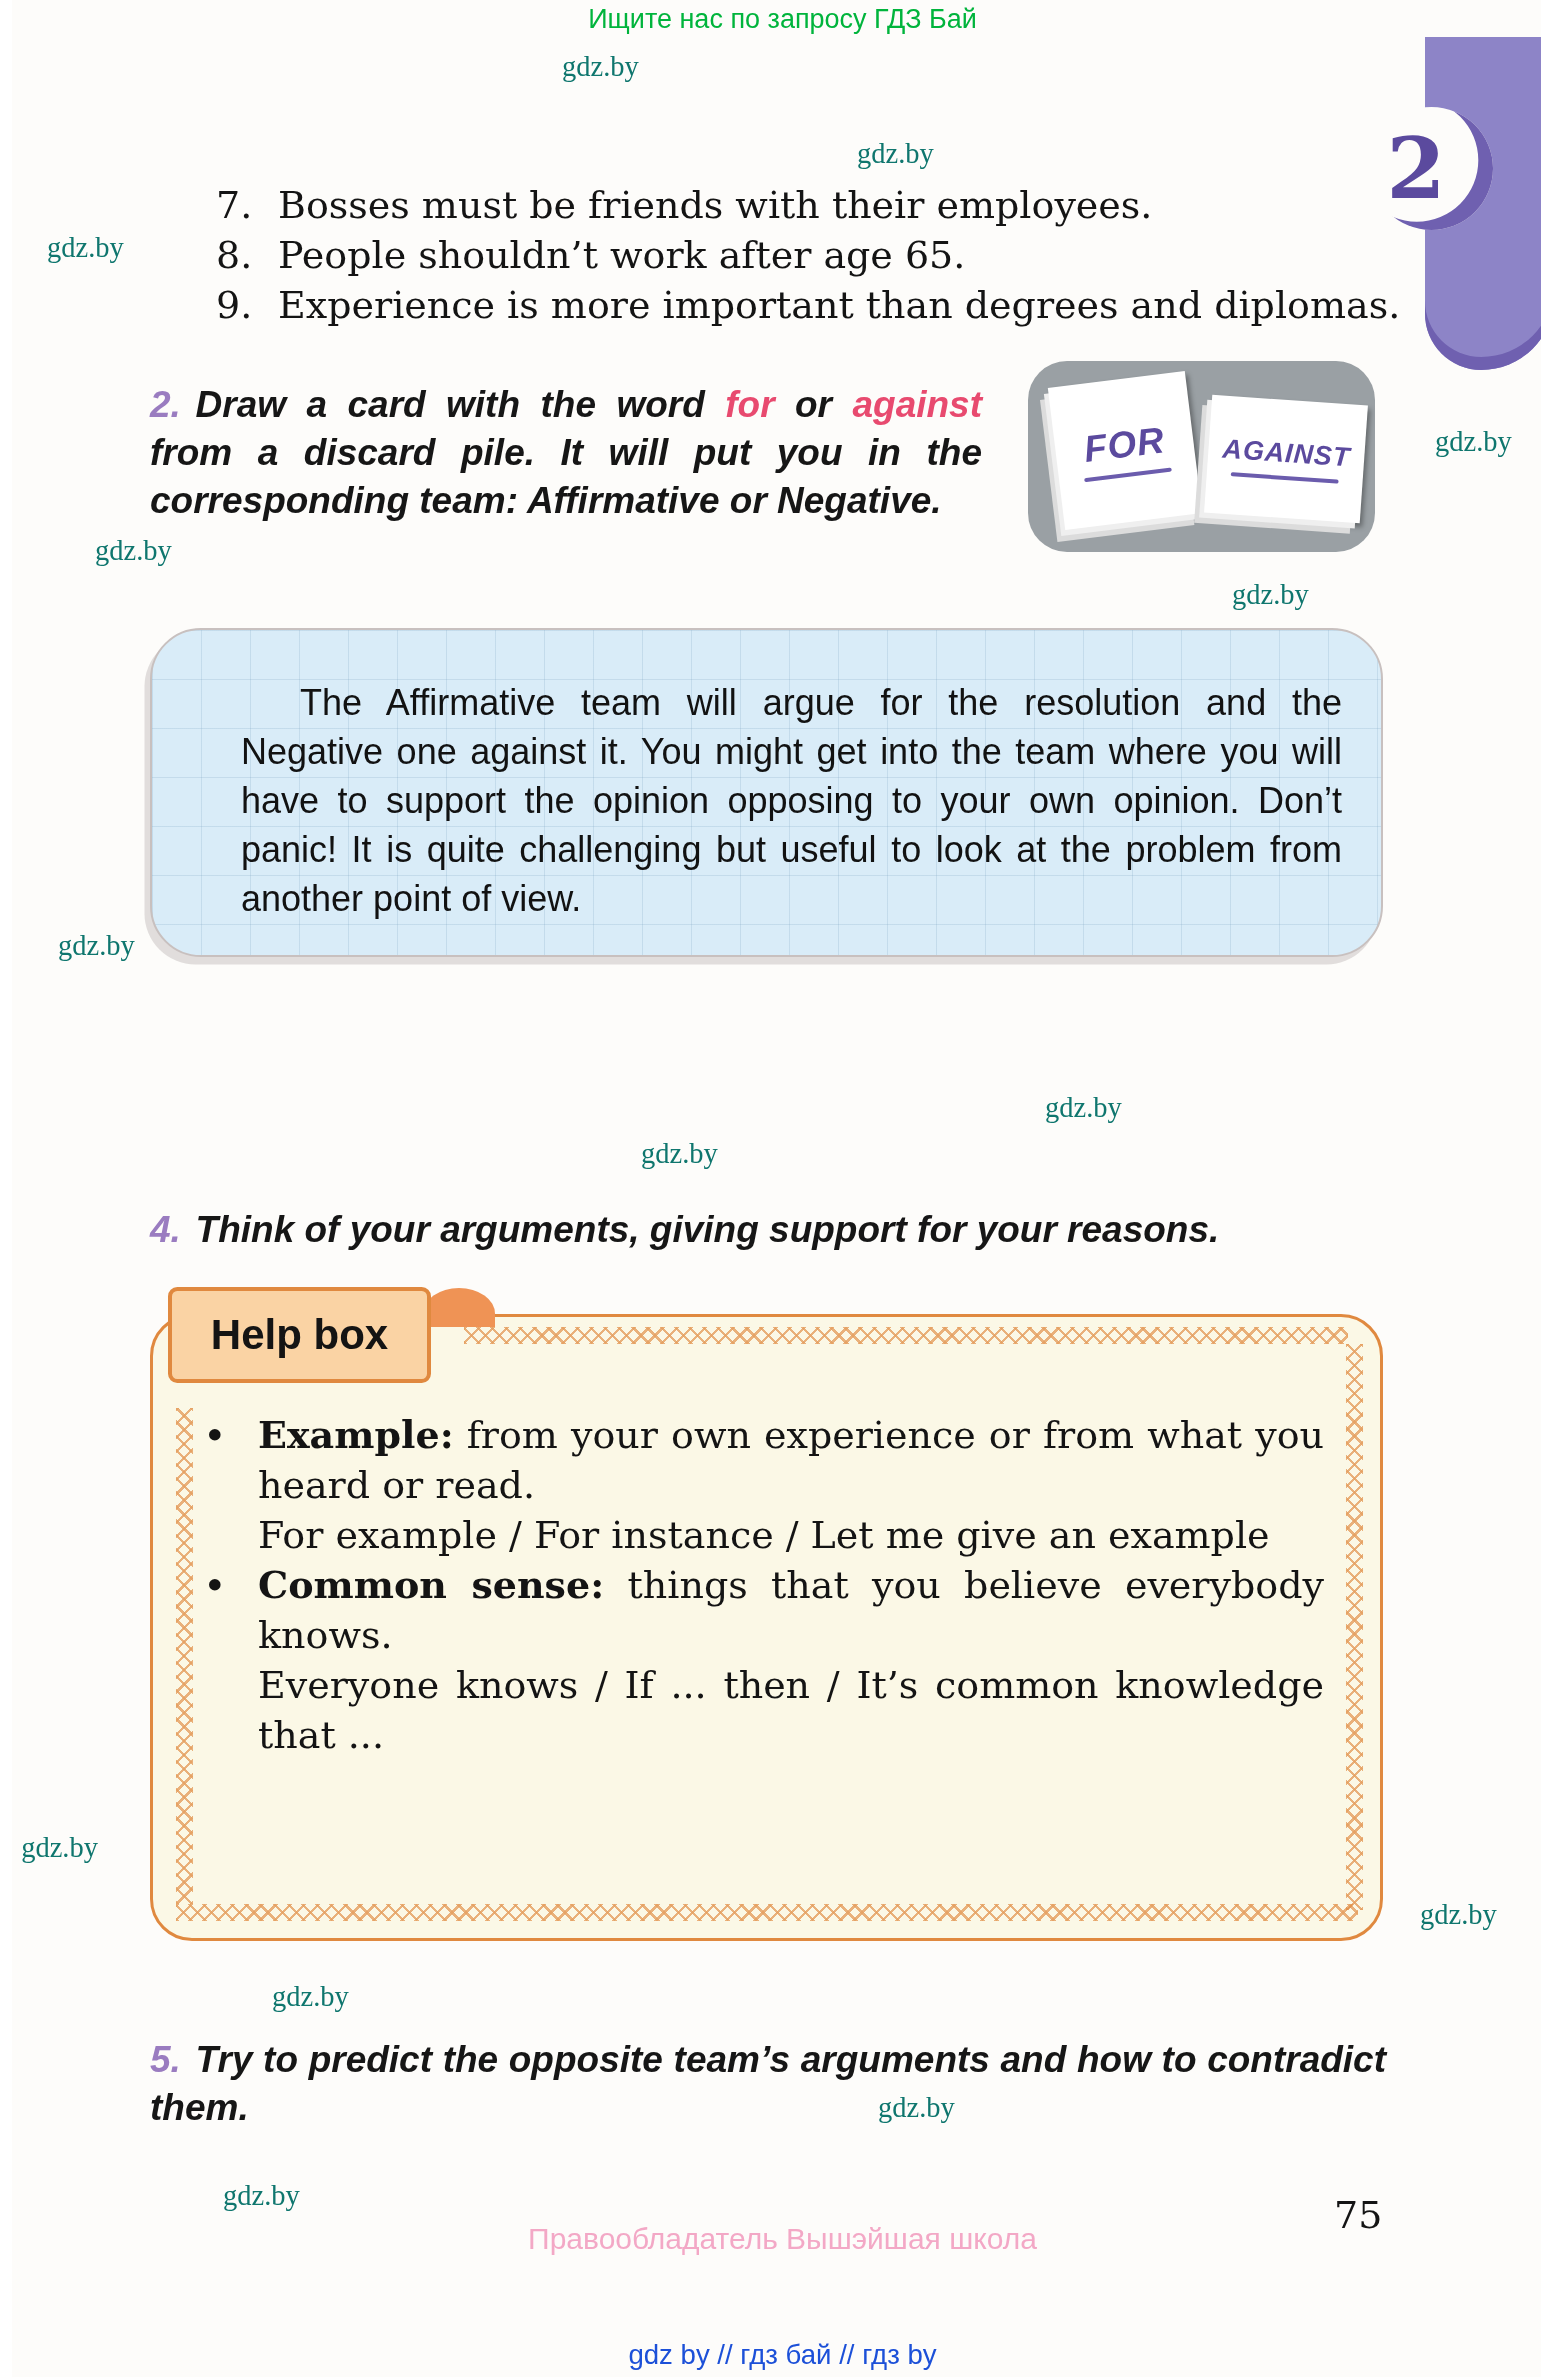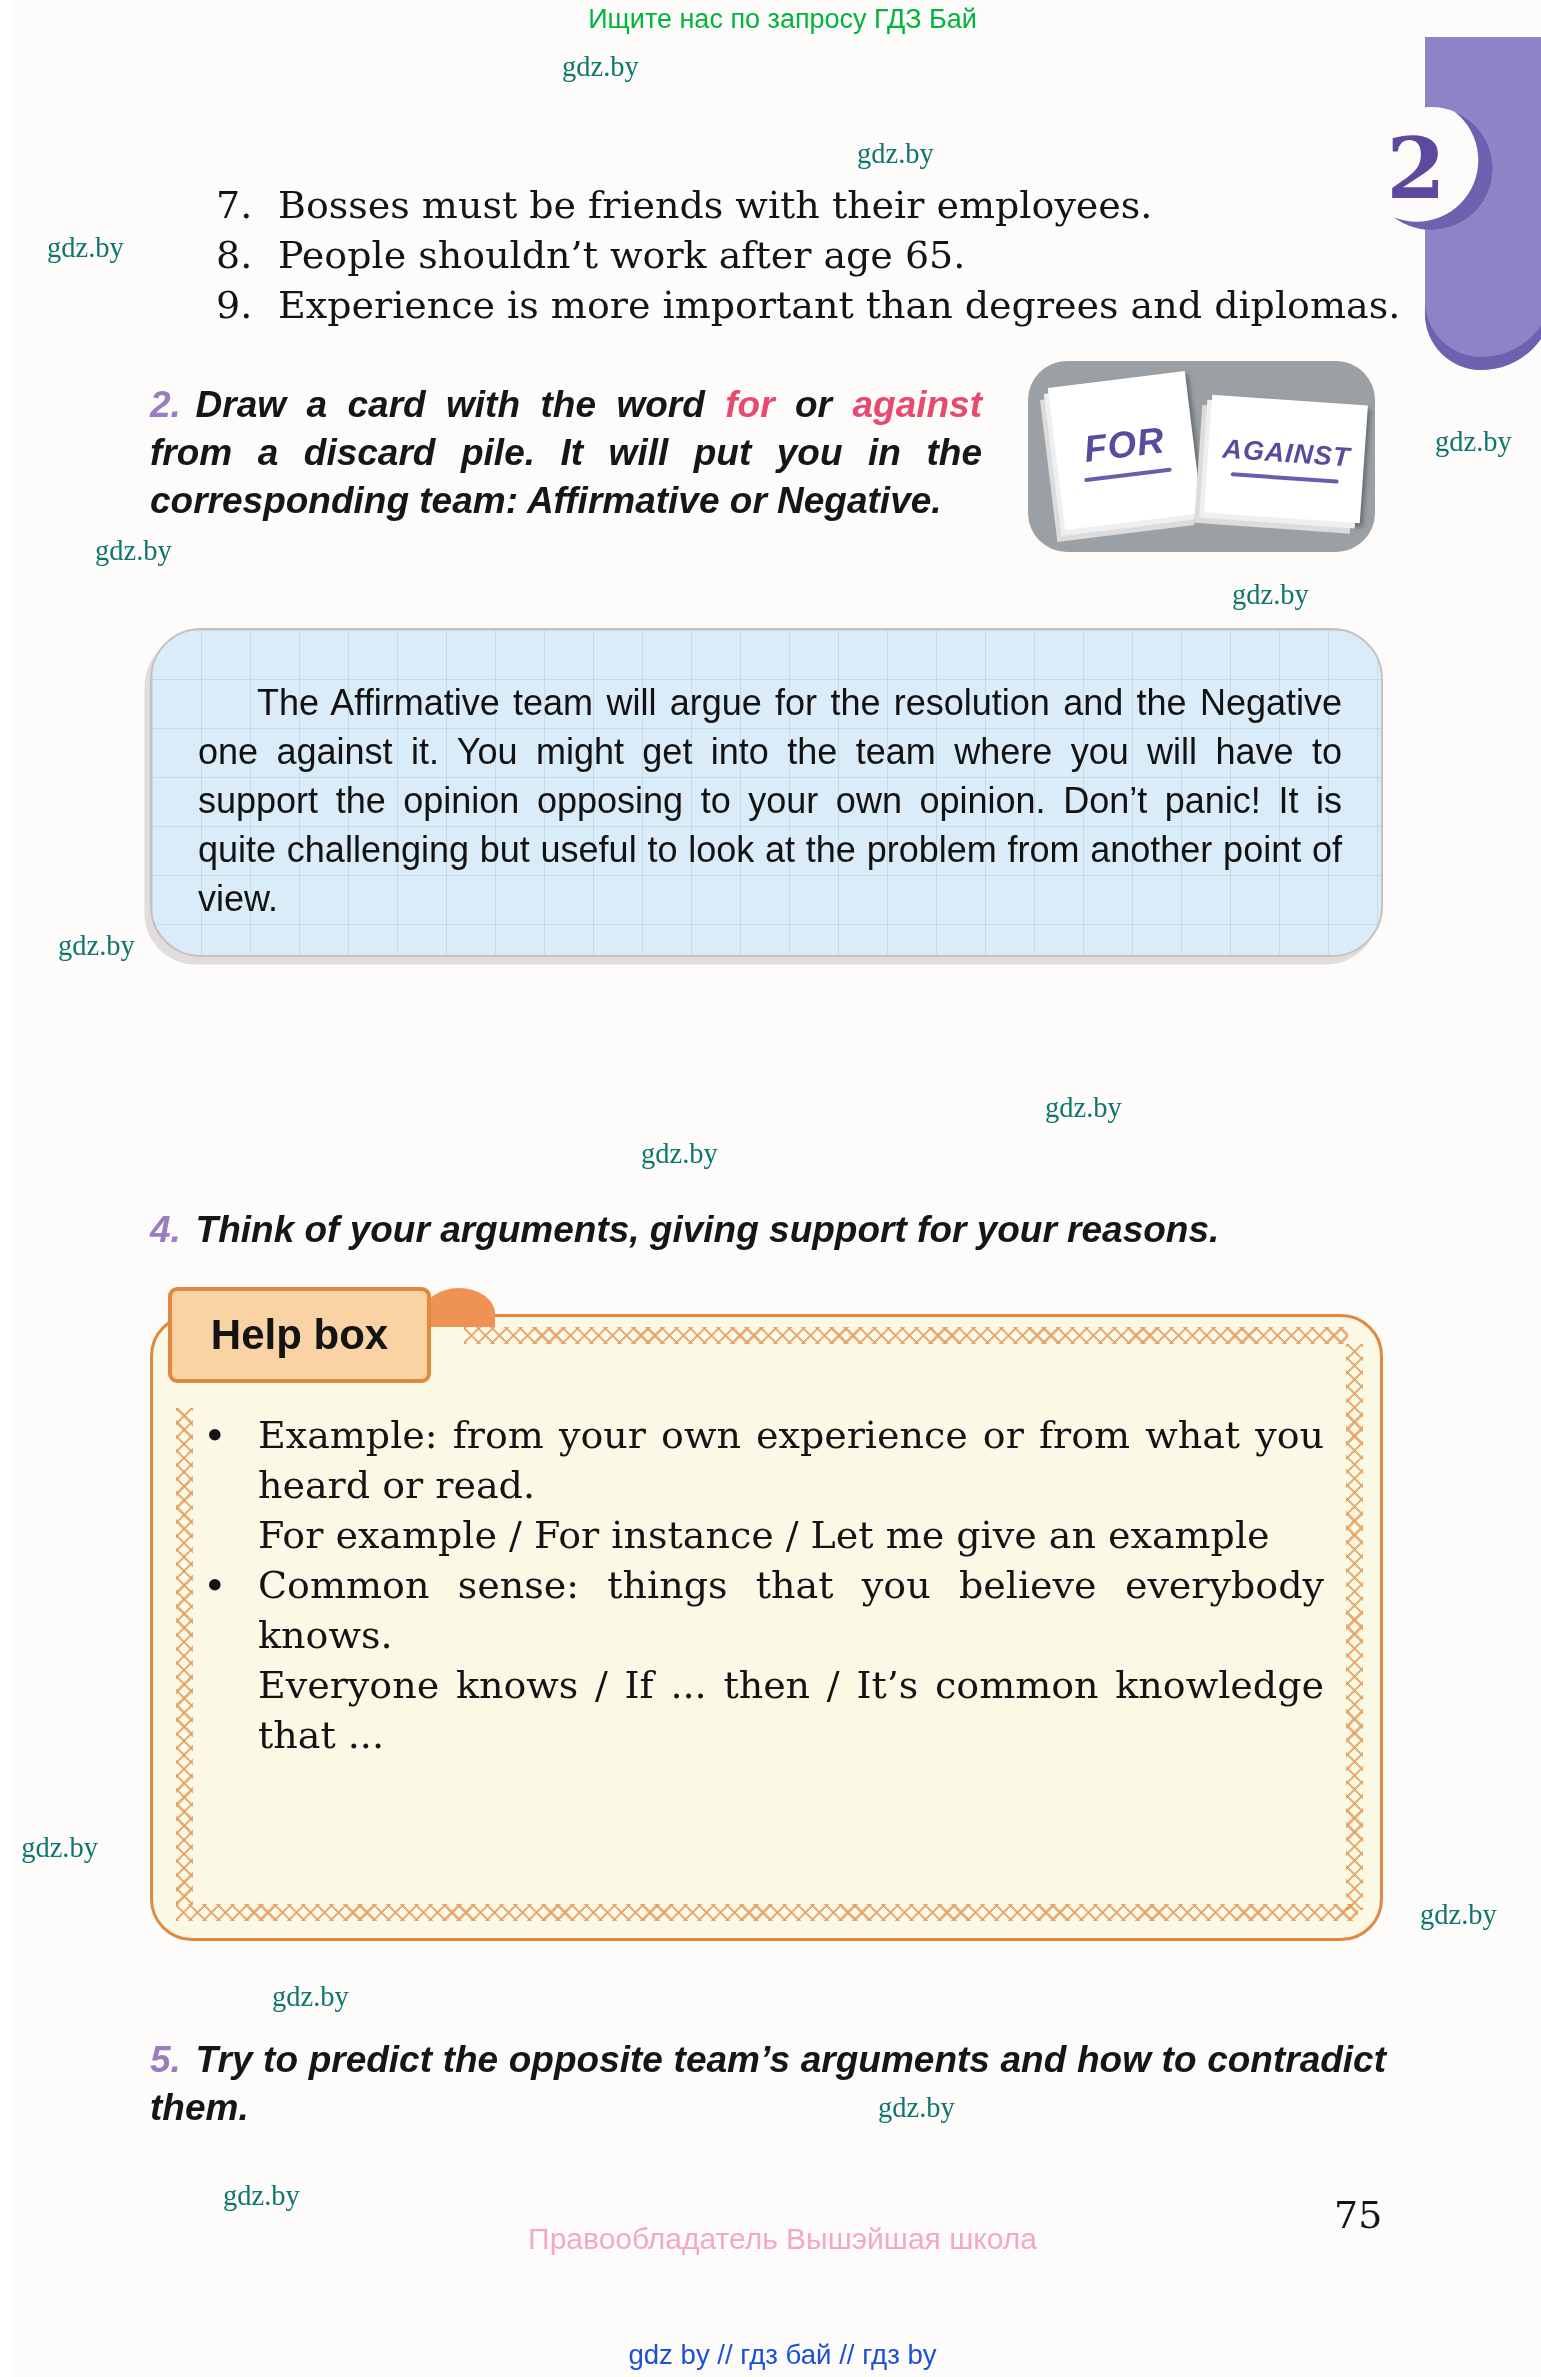--- a/index.html
+++ b/index.html
@@ -75,20 +75,21 @@
   .stack-against .card-underline { width:108px; }
   
   .note-box {
     position:absolute; left:138px; top:628px; width:1233px; height:329px;
     background:#d9ecf8; border:2.8px solid #c8c0bf; border-radius:51px;
     box-shadow:-5.5px 7.4px 0 rgba(172,162,162,.35);
     background-image:
       repeating-linear-gradient(to right, rgba(120,160,190,.22) 0 0.9px, transparent 0.9px 49px),
       repeating-linear-gradient(to bottom, rgba(120,160,190,.22) 0 0.9px, transparent 0.9px 49px);
     overflow:hidden;
+    padding-left:43px;
   }
   .note-text {
     margin:48px 39px 0 46px;
     font-family:"Liberation Sans",sans-serif; font-size:36px; line-height:49px;
     color:#121212; text-align:justify; text-indent:59px;
   }
   
   .help-box {
     position:absolute; left:138px; top:1314px; width:1233px; height:627px;
     background:#fbf8e6; border:3.7px solid #e0893f; border-radius:42px;
@@ -118,21 +119,21 @@
     position:absolute; left:246px; top:1410px; width:1066px;
     list-style:none;
   }
   .help-list li {
     position:relative; font-family:"DejaVu Serif", serif;
     font-size:38px; line-height:50px; color:#141414; text-align:justify;
   }
   .help-list li::before {
     content:"\2022"; position:absolute; left:-55px; top:0px; font-size:40px;
   }
-  .help-list .lead { font-weight:normal; }
+  .help-list .lead { font-weight:bold; }
   
   .footer-pink {
     position:absolute; top:2222px; left:50%; transform:translateX(-50%);
     font-family:"Liberation Sans",sans-serif; font-size:30px;
     color:#f3a8c6; white-space:nowrap;
   }
   .page-number {
     position:absolute; left:1322px; top:2193px;
     font-family:"DejaVu Serif", serif; font-size:38px; color:#141414;
   }

